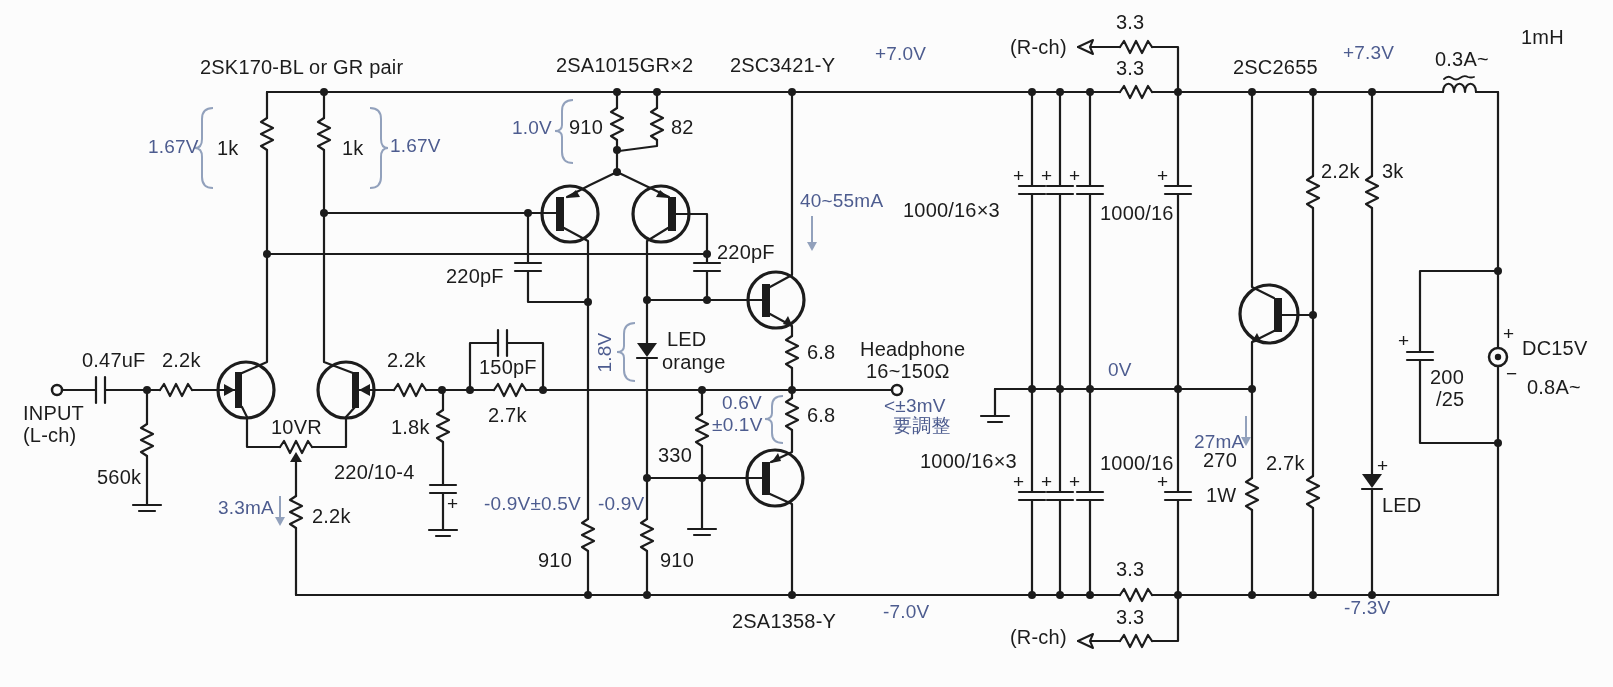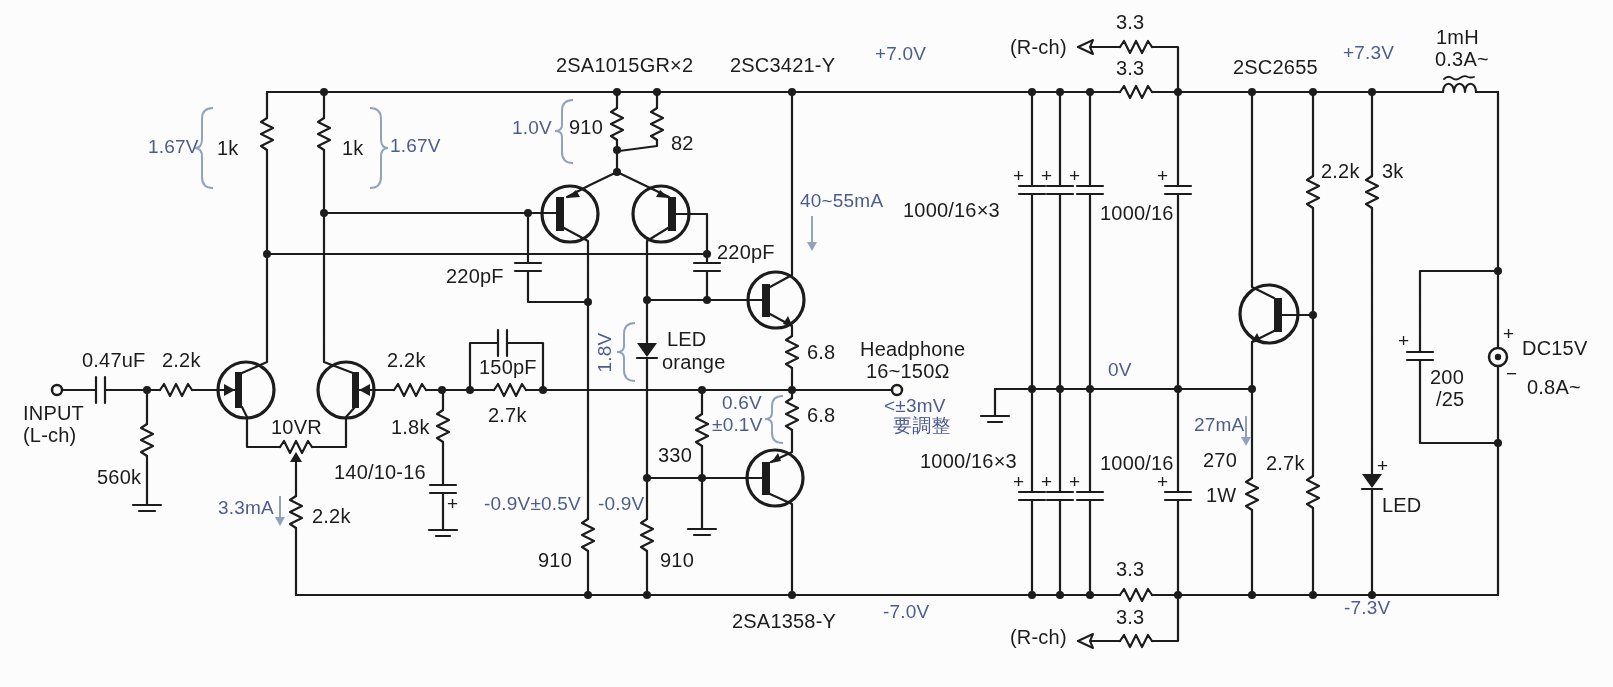--- a/index.html
+++ b/index.html
@@ -243,20 +243,21 @@
     <g stroke="#92a1bc" stroke-width="2" fill="none">
       <path d="M812,216 V245 M280,496 V520 M1246,416 V440"></path>
       <g fill="#92a1bc" stroke="none">
         <polygon points="812,251 807,242 817,242"></polygon>
         <polygon points="280,526 275,517 285,517"></polygon>
         <polygon points="1246,446 1241,437 1251,437"></polygon>
       </g>
     </g>
   </svg>
 
+  <div class="lb" style="left:200px;top:56px">2SK170-BL or GR pair</div>
   <div class="lb" style="left:556px;top:54px">2SA1015GR×2</div>
   <div class="lb" style="left:730px;top:54px">2SC3421-Y</div>
   <div class="lb" style="left:1233px;top:56px">2SC2655</div>
   <div class="lb" style="left:732px;top:610px">2SA1358-Y</div>
 
   <div class="lb bl" style="left:875px;top:44px">+7.0V</div>
   <div class="lb bl" style="left:883px;top:602px">-7.0V</div>
   <div class="lb bl" style="left:1343px;top:43px">+7.3V</div>
   <div class="lb bl" style="left:1344px;top:598px">-7.3V</div>
   <div class="lb bl" style="left:1108px;top:360px">0V</div>
@@ -271,24 +272,24 @@
   <div class="lb" style="left:342px;top:137px">1k</div>
   <div class="lb bl" style="left:148px;top:137px">1.67V</div>
   <div class="lb bl" style="left:390px;top:136px">1.67V</div>
   <div class="lb" style="left:271px;top:416px">10VR</div>
   <div class="lb" style="left:312px;top:505px">2.2k</div>
   <div class="lb bl" style="left:218px;top:498px">3.3mA</div>
   <div class="lb" style="left:387px;top:349px">2.2k</div>
   <div class="lb" style="left:479px;top:356px">150pF</div>
   <div class="lb" style="left:488px;top:404px">2.7k</div>
   <div class="lb" style="left:391px;top:416px">1.8k</div>
-  <div class="lb" style="left:334px;top:461px">140/10-16</div>
+  <div class="lb" style="left:334px;top:461px">220/10-4</div>
 
   <div class="lb" style="left:569px;top:116px">910</div>
-  <div class="lb" style="left:671px;top:132px">82</div>
+  <div class="lb" style="left:671px;top:116px">82</div>
   <div class="lb bl" style="left:512px;top:118px">1.0V</div>
   <div class="lb" style="left:446px;top:265px">220pF</div>
   <div class="lb" style="left:717px;top:241px">220pF</div>
   <div class="lb" style="left:538px;top:549px">910</div>
   <div class="lb" style="left:660px;top:549px">910</div>
   <div class="lb" style="left:667px;top:328px">LED</div>
   <div class="lb" style="left:662px;top:351px">orange</div>
   <div class="lb bl rot" style="left:583px;top:342px">1.8V</div>
   <div class="lb bl" style="left:484px;top:494px">-0.9V±0.5V</div>
   <div class="lb bl" style="left:598px;top:494px">-0.9V</div>
@@ -307,28 +308,28 @@
   <div class="lb" style="left:1010px;top:36px">(R-ch)</div>
   <div class="lb" style="left:1116px;top:11px">3.3</div>
   <div class="lb" style="left:1116px;top:57px">3.3</div>
   <div class="lb" style="left:1010px;top:626px">(R-ch)</div>
   <div class="lb" style="left:1116px;top:558px">3.3</div>
   <div class="lb" style="left:1116px;top:606px">3.3</div>
   <div class="lb" style="left:903px;top:199px">1000/16×3</div>
   <div class="lb" style="left:1100px;top:202px">1000/16</div>
   <div class="lb" style="left:920px;top:450px">1000/16×3</div>
   <div class="lb" style="left:1100px;top:452px">1000/16</div>
-  <div class="lb bl" style="left:1194px;top:415px">27mA</div>
+  <div class="lb bl" style="left:1194px;top:432px">27mA</div>
   <div class="lb" style="left:1203px;top:449px">270</div>
   <div class="lb" style="left:1206px;top:484px">1W</div>
   <div class="lb" style="left:1266px;top:452px">2.7k</div>
   <div class="lb" style="left:1321px;top:160px">2.2k</div>
   <div class="lb" style="left:1382px;top:160px">3k</div>
   <div class="lb" style="left:1382px;top:494px">LED</div>
-  <div class="lb" style="left:1436px;top:26px">1mH</div>
+  <div class="lb" style="left:1521px;top:26px">1mH</div>
   <div class="lb" style="left:1435px;top:48px">0.3A~</div>
   <div class="lb" style="left:1430px;top:366px">200</div>
   <div class="lb" style="left:1436px;top:388px">/25</div>
   <div class="lb" style="left:1522px;top:337px">DC15V</div>
   <div class="lb" style="left:1527px;top:376px">0.8A~</div>
 
   <div class="lb plus" style="left:1013px;top:166px">+</div>
   <div class="lb plus" style="left:1041px;top:166px">+</div>
   <div class="lb plus" style="left:1069px;top:166px">+</div>
   <div class="lb plus" style="left:1157px;top:166px">+</div>

